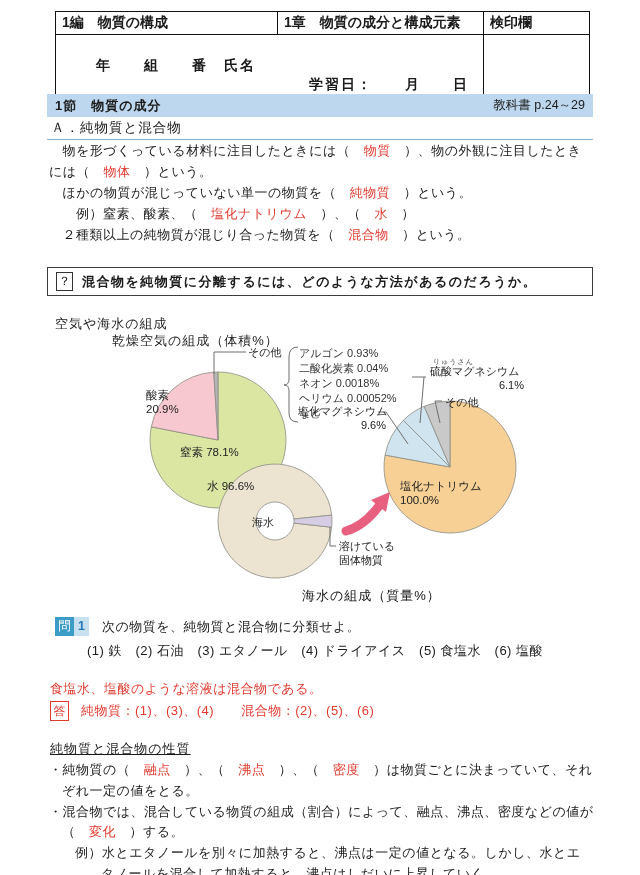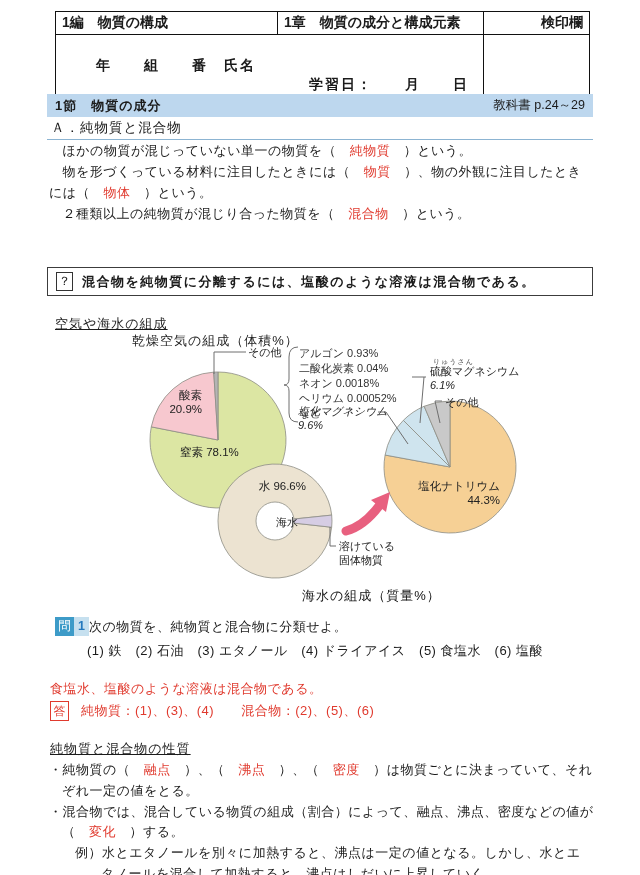--- a/index.html
+++ b/index.html
@@ -22,34 +22,34 @@
   #subhead{position:absolute;left:47px;top:119px;width:546px;height:21px;border-bottom:1px solid var(--divider);
         font-size:13.5px;padding-left:4px;box-sizing:border-box;letter-spacing:1px;}
   
   #intro{position:absolute;left:49px;top:140px;width:543px;font-size:13px;line-height:21px;letter-spacing:0.5px;}
   
   #qbox{position:absolute;left:47px;top:267px;width:546px;height:29px;border:1.3px solid #3c3c3c;
         display:flex;align-items:center;gap:9px;padding:0 8px;box-sizing:border-box;}
   #qbox .qmark{width:15px;height:17px;border:1px solid #333;font-size:12px;line-height:17px;text-align:center;flex:0 0 auto;}
   #qbox .qtext{font-size:13px;font-weight:600;letter-spacing:1.5px;}
   
-  #charts-heading{position:absolute;left:55px;top:315px;font-size:13px;text-decoration:underline;letter-spacing:1px;}
+  #charts-heading{position:absolute;left:55px;top:315px;font-size:13px;letter-spacing:1px;}
   #chart-wrap{position:absolute;left:0;top:333px;width:640px;height:292px;}
   #chart-wrap .lbl{position:absolute;font-size:11px;line-height:14px;white-space:nowrap;color:#222;}
-  #air-title{position:absolute;left:112px;top:1px;font-size:13px;letter-spacing:1px;margin-left:20px;}
+  #air-title{position:absolute;left:112px;top:1px;font-size:13px;letter-spacing:1px;}
   #legend{position:absolute;left:299px;top:13px;font-size:11px;line-height:15px;color:#333;}
   #ruby-sulfate{position:absolute;left:433px;top:24px;font-size:7px;letter-spacing:1px;color:#444;}
-  .ctr{text-align:right;}
-  .rgt{text-align:left;font-style:italic;}
+  .ctr{text-align:left;}
+  .rgt{text-align:right;}
   #sea-caption{position:absolute;left:302px;top:254px;font-size:13px;letter-spacing:1px;color:#111;}
   
   #q1{position:absolute;left:55px;top:617px;display:flex;align-items:center;}
   #q1 .b1{width:19px;height:19px;background:var(--badge);color:#fff;font-size:12.5px;line-height:19px;text-align:center;}
   #q1 .b2{width:15px;height:19px;background:var(--badgelt);color:var(--badgenum);font-weight:700;font-size:12.5px;line-height:19px;text-align:center;}
-  #q1 .prompt{font-size:13px;letter-spacing:0.5px;}
+  #q1 .prompt{margin-left:13px;font-size:13px;letter-spacing:0.5px;}
   #q1-items{position:absolute;left:87px;top:642px;font-size:13px;letter-spacing:0.5px;}
   
   #ans-note{position:absolute;left:50px;top:680px;font-size:13px;letter-spacing:0.5px;}
   #ans-row{position:absolute;left:50px;top:701px;display:flex;align-items:center;}
   #ans-row .abox{width:17px;height:18px;border:1px solid var(--red);color:var(--red);font-size:12px;line-height:18px;text-align:center;}
   #ans-row .atext{margin-left:12px;font-size:13px;letter-spacing:0.5px;}
   
   #prop-head{position:absolute;left:50px;top:740px;font-size:13px;text-decoration:underline;letter-spacing:1px;}
   #props{position:absolute;left:49px;top:760px;width:545px;font-size:13px;line-height:20.8px;letter-spacing:0.5px;}
   .bullet{padding-left:1em;text-indent:-1em;}
@@ -79,28 +79,29 @@
   </tbody>
     </table>
 
   <div id="band">
     <span class="t">1節　物質の成分</span>
     <span class="ref">教科書 p.24～29</span>
   </div>
   <div id="subhead">Ａ．純物質と混合物</div>
 
   <div id="intro">
+    <div class="para"><span>　物を形づくっている材料に注目したときには（　</span><span class="red">物質</span><span>　）、物の外観に注目したときには（　</span><span class="red">物体</span><span>　）という。</span></div>
     <div class="para"><span>　ほかの物質が混じっていない単一の物質を（　</span><span class="red">純物質</span><span>　）という。</span></div>
-    <div class="para"><span>　物を形づくっている材料に注目したときには（　</span><span class="red">物質</span><span>　）、物の外観に注目したときには（　</span><span class="red">物体</span><span>　）という。</span></div>
+    <div class="para"><span>　　例）窒素、酸素、（　</span><span class="red">塩化ナトリウム</span><span>　）、（　</span><span class="red">水</span><span>　）</span></div>
     <div class="para"><span>　２種類以上の純物質が混じり合った物質を（　</span><span class="red">混合物</span><span>　）という。</span></div>
   </div>
 
   <div id="qbox">
     <span class="qmark">？</span>
-    <span class="qtext">混合物を純物質に分離するには、塩酸のような溶液は混合物である。</span>
+    <span class="qtext">混合物を純物質に分離するには、どのような方法があるのだろうか。</span>
   </div>
 
   <div id="charts-heading">空気や海水の組成</div>
 
   <div id="chart-wrap">
     <div id="air-title" class="lbl" style="font-size:13px">乾燥空気の組成（体積%）</div>
 
     <svg width="640" height="292" viewBox="0 0 640 292">
       <g>
           <path d="M 218 107 L 218.00 39.00 A 68 68 0 1 1 151.29 93.84 Z" fill="#dce6a3" stroke="#8d8d84" stroke-width="0.8" stroke-linejoin="round"></path>
@@ -153,23 +154,23 @@
       <div>硫酸マグネシウム</div>
       <div class="rgt" style="padding-right:6px">6.1%</div>
     </div>
     <div class="lbl" style="left:445px;top:62px">その他</div>
     <div class="lbl rgt" style="left:298px;top:71px;width:88px">
       <div>塩化マグネシウム</div>
       <div>9.6%</div>
     </div>
     <div class="lbl ctr" style="left:400px;top:146px;width:100px;font-size:11.5px">
       <div>塩化ナトリウム</div>
-      <div>44.3%</div>
+      <div>100.0%</div>
     </div>
-    <div class="lbl ctr" style="left:216px;top:146px;width:90px;font-size:11.5px">水 96.6%</div>
+    <div class="lbl ctr" style="left:207px;top:146px;width:90px;font-size:11.5px">水 96.6%</div>
     <div class="lbl ctr" style="left:252px;top:182px;width:46px">海水</div>
     <div class="lbl" style="left:339px;top:206px">
       <div>溶けている</div>
       <div>固体物質</div>
     </div>
     <div id="sea-caption">海水の組成（質量%）</div>
   </div>
 
   <div id="q1">
     <span class="b1">問</span>

